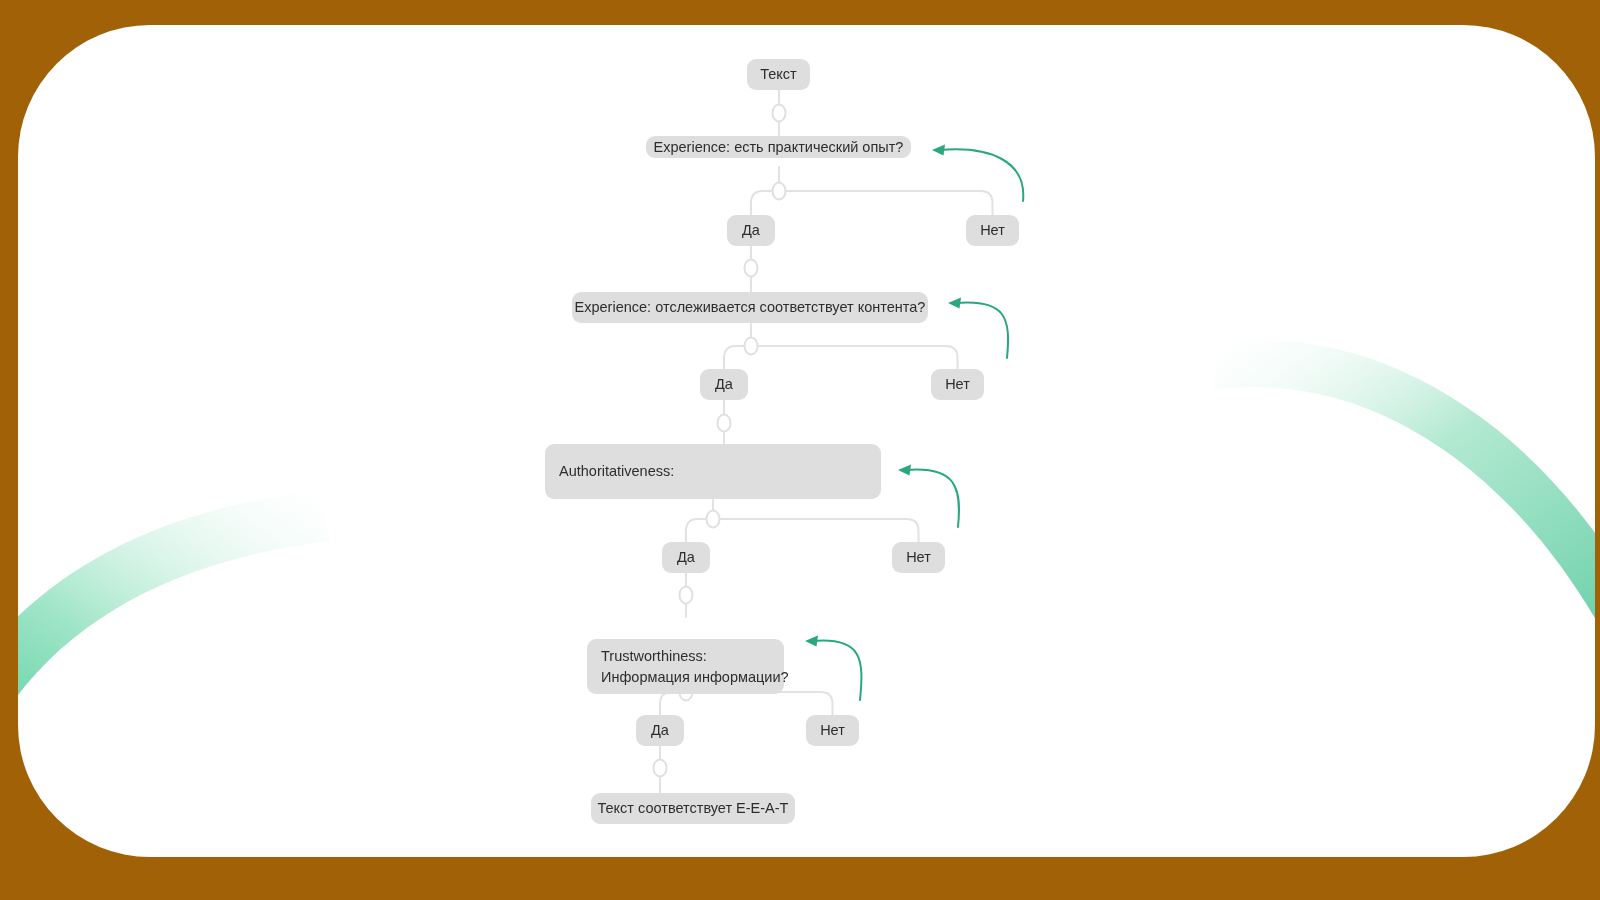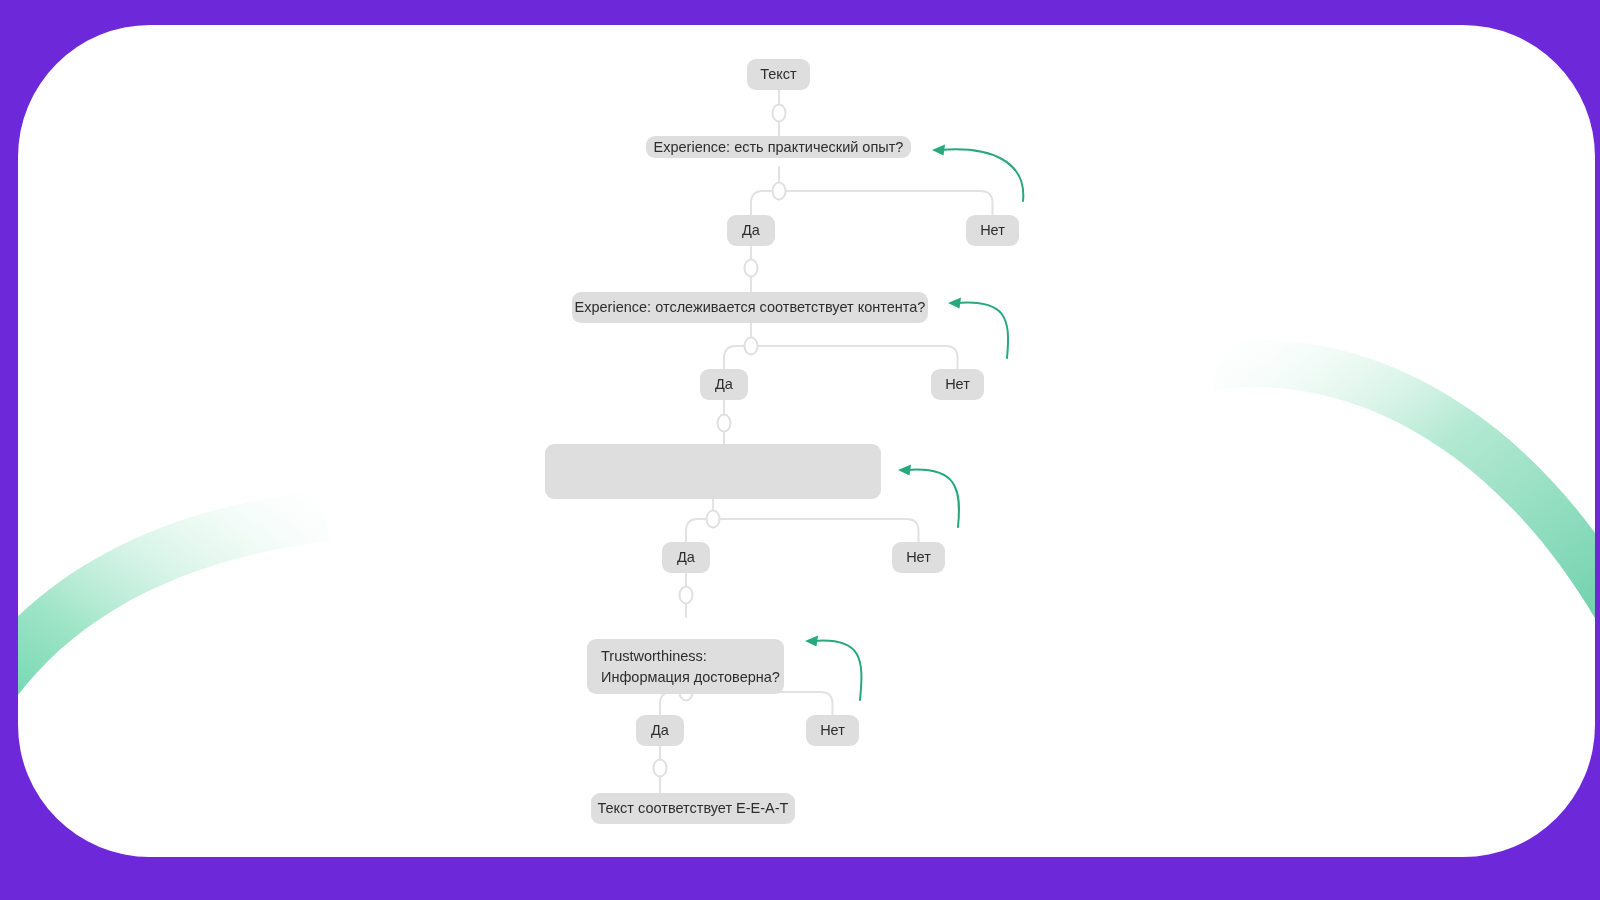--- a/index.html
+++ b/index.html
@@ -10,21 +10,21 @@
     height: 900px;
     overflow: hidden;
     background: #f0f0f0;
     font-family: "Liberation Sans", "DejaVu Sans", sans-serif;
   }
 
   #stage {
     position: relative;
     width: 1600px;
     height: 900px;
-    background: #6d28d9;
+    background: #a16207;
   }
 
   
   #card {
     position: absolute;
     left: 18px;
     top: 25px;
     width: 1577px;
     height: 832px;
     background: #ffffff;
@@ -147,24 +147,24 @@
         <ellipse cx="660" cy="768" rx="6.5" ry="8.5" fill="#ffffff" stroke="#e0e0e0" stroke-width="2"></ellipse>
       </svg>
     <div id="node-layer">
         <div class="node center" style="left: 747px; top: 59px; width: 63px; height: 31px; background: rgb(222, 222, 222); color: rgb(45, 45, 45);"><span class="txt">Текст</span></div>
         <div class="node center" style="left: 646px; top: 136px; width: 265px; height: 22px; background: rgb(222, 222, 222); color: rgb(45, 45, 45);"><span class="txt">Experience: есть практический опыт?</span></div>
         <div class="node center" style="left: 727px; top: 215px; width: 48px; height: 31px; background: rgb(222, 222, 222); color: rgb(45, 45, 45);"><span class="txt">Да</span></div>
         <div class="node center" style="left: 966px; top: 215px; width: 53px; height: 31px; background: rgb(222, 222, 222); color: rgb(45, 45, 45);"><span class="txt">Нет</span></div>
         <div class="node center" style="left: 572px; top: 292px; width: 356px; height: 31px; background: rgb(222, 222, 222); color: rgb(45, 45, 45);"><span class="txt">Experience: отслеживается соответствует контента?</span></div>
         <div class="node center" style="left: 700px; top: 369px; width: 48px; height: 31px; background: rgb(222, 222, 222); color: rgb(45, 45, 45);"><span class="txt">Да</span></div>
         <div class="node center" style="left: 931px; top: 369px; width: 53px; height: 31px; background: rgb(222, 222, 222); color: rgb(45, 45, 45);"><span class="txt">Нет</span></div>
-        <div class="node leftpad" style="left: 545px; top: 444px; width: 336px; height: 55px; background: rgb(222, 222, 222); color: rgb(45, 45, 45);"><span></span></div>
+        <div class="node leftpad" style="left: 545px; top: 444px; width: 336px; height: 55px; background: rgb(222, 222, 222); color: rgb(45, 45, 45);"><span><span class="node-line2">Authoritativeness:</span></span></div>
         <div class="node center" style="left: 662px; top: 542px; width: 48px; height: 31px; background: rgb(222, 222, 222); color: rgb(45, 45, 45);"><span class="txt">Да</span></div>
         <div class="node center" style="left: 892px; top: 542px; width: 53px; height: 31px; background: rgb(222, 222, 222); color: rgb(45, 45, 45);"><span class="txt">Нет</span></div>
-        <div class="node leftpad" style="left: 587px; top: 639px; width: 197px; height: 55px; background: rgb(222, 222, 222); color: rgb(45, 45, 45);"><span><span class="node-line2">Trustworthiness:</span><span class="node-line2">Информация достоверна?</span></span></div>
+        <div class="node leftpad" style="left: 587px; top: 639px; width: 197px; height: 55px; background: rgb(222, 222, 222); color: rgb(45, 45, 45);"><span><span class="node-line2">Trustworthiness:</span><span class="node-line2">Информация информации?</span></span></div>
         <div class="node center" style="left: 636px; top: 715px; width: 48px; height: 31px; background: rgb(222, 222, 222); color: rgb(45, 45, 45);"><span class="txt">Да</span></div>
         <div class="node center" style="left: 806px; top: 715px; width: 53px; height: 31px; background: rgb(222, 222, 222); color: rgb(45, 45, 45);"><span class="txt">Нет</span></div>
         <div class="node center" style="left: 560px; top: 793px; width: 204px; height: 31px; background: rgb(222, 222, 222); color: rgb(45, 45, 45); margin-left: 31px;"><span class="txt">Текст соответствует E-E-A-T</span></div>
       </div>
     <svg class="edges" viewBox="0 0 1600 900" id="arrow-layer">
         <g>
           <path d="M 1023 201 C 1027 161, 990 146, 940 150" fill="none" stroke="#27a97c" stroke-width="2" stroke-linecap="round"></path>
           <path d="M 932 150 L 945 144.5 L 943.5 155.5 Z" fill="#27a97c"></path>
         </g>
         <g>

